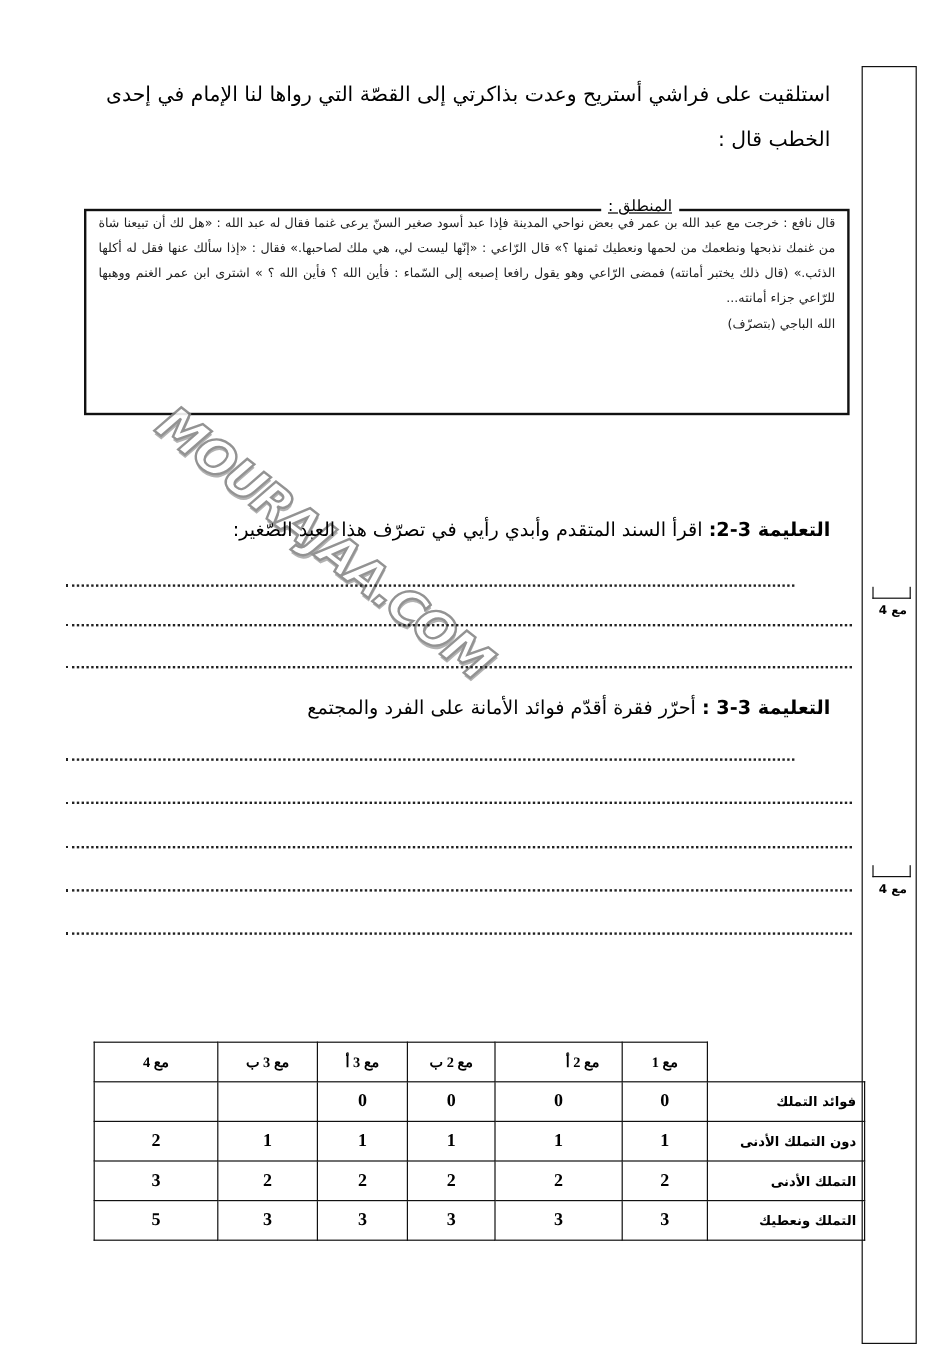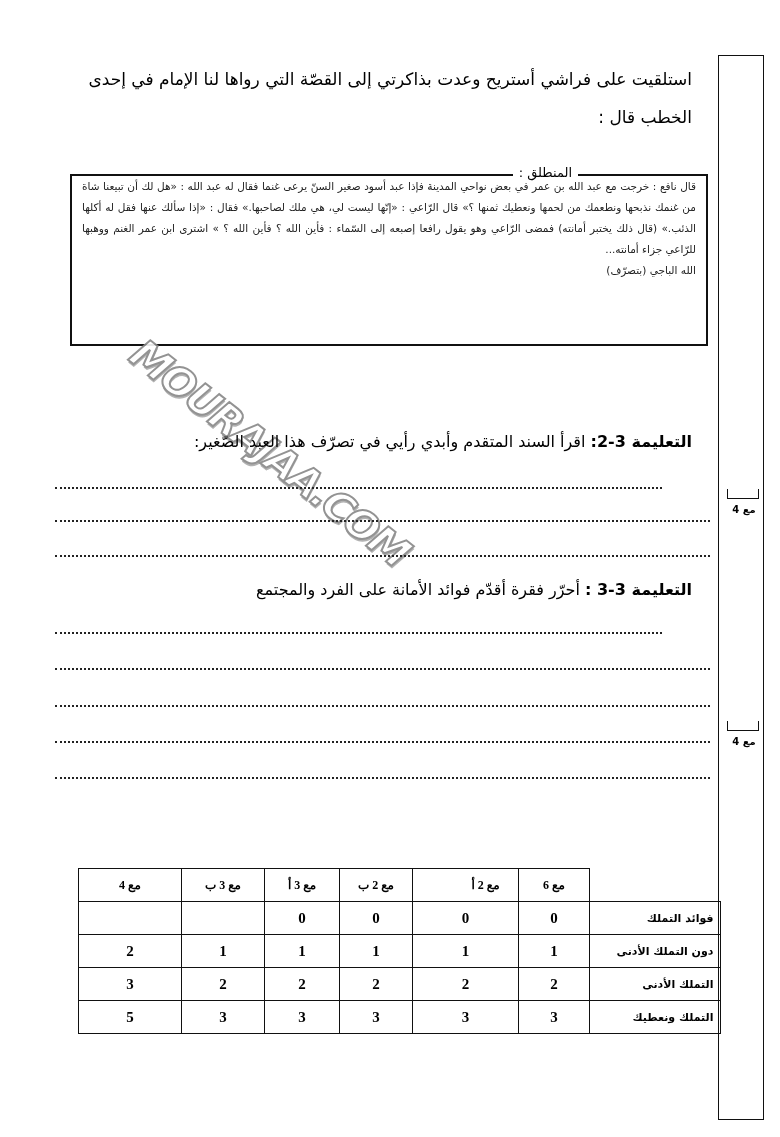--- a/index.html
+++ b/index.html
@@ -2,21 +2,21 @@
 <html><head>
 <meta charset="utf-8">
 <style>
   html, body { margin:0; padding:0; background:#ffffff; }
   body { width:780px; height:1137px; position:relative; overflow:hidden;
          font-family:"DejaVu Sans", sans-serif; color:#000; }
   .abs { position:absolute; }
   .rtl { direction:rtl; }
   .intro { right:88px; width:640px; top:60px; font-size:17px; line-height:38px; text-align:right; }
   .box { left:70px; top:174px; width:638px; height:172px; border:2px solid #111; box-sizing:border-box; }
-  .box-legend { position:absolute; top:-11px; right:128px; background:#fff; padding:0 6px; font-size:13px; }
+  .box-legend { position:absolute; top:-11px; right:140px; background:#fff; padding:0 6px; font-size:13px;text-decoration:underline; }
   .box-text { position:absolute; top:0; right:10px; left:10px; font-size:10.5px; line-height:21px; text-align:justify; color:#222; }
   .box-author { font-size:10.5px; }
   .task { right:88px; font-size:16px; text-align:right; white-space:nowrap; }
   .task b { font-weight:bold; }
   .dots { position:absolute; border-bottom:2px dotted #222; height:0; }
   .margin-col { left:718px; top:55px; width:46px; height:1065px; border-left:1.5px solid #111; border-right:1.5px solid #111; border-top:1.5px solid #111; border-bottom:1.5px solid #111; box-sizing:border-box; }
   .score-bracket { position:absolute; left:8px; width:30px; height:9px; border-left:1.5px solid #111; border-right:1.5px solid #111; border-bottom:1.5px solid #111; }
   .score-label { position:absolute; left:8px; width:34px; font-size:10px; font-weight:bold; text-align:center; }
   .watermark { left:150px; top:330px; font-size:40px; font-weight:bold; color:#fff; transform:rotate(38deg); transform-origin:left top;
                -webkit-text-stroke:2px #888; text-shadow:2px 2px 0 #aaa; letter-spacing:-2px; font-style:italic; opacity:0.9; }
@@ -65,21 +65,21 @@
 </div>
 
 <table class="grid">
   <tbody>
       <tr>
     <td class="hdr rtl" style="width:102px;">مع 4</td>
     <td class="hdr rtl" style="width:82px;">مع 3 ب</td>
     <td class="hdr rtl" style="width:74px;">مع 3 أ</td>
     <td class="hdr rtl" style="width:72px;">مع 2 ب</td>
     <td class="hdr rtl" style="width:65px;padding-left:40px;">مع 2 أ</td>
-    <td class="hdr rtl" style="width:70px;">مع 6</td>
+    <td class="hdr rtl" style="width:70px;">مع 1</td>
     <td class="blank" style="width:130px;"></td>
   </tr>
   <tr>
     <td></td>
     <td></td>
     <td>0</td>
     <td>0</td>
     <td>0</td>
     <td>0</td>
     <td class="lbl">فوائد التملك</td>

